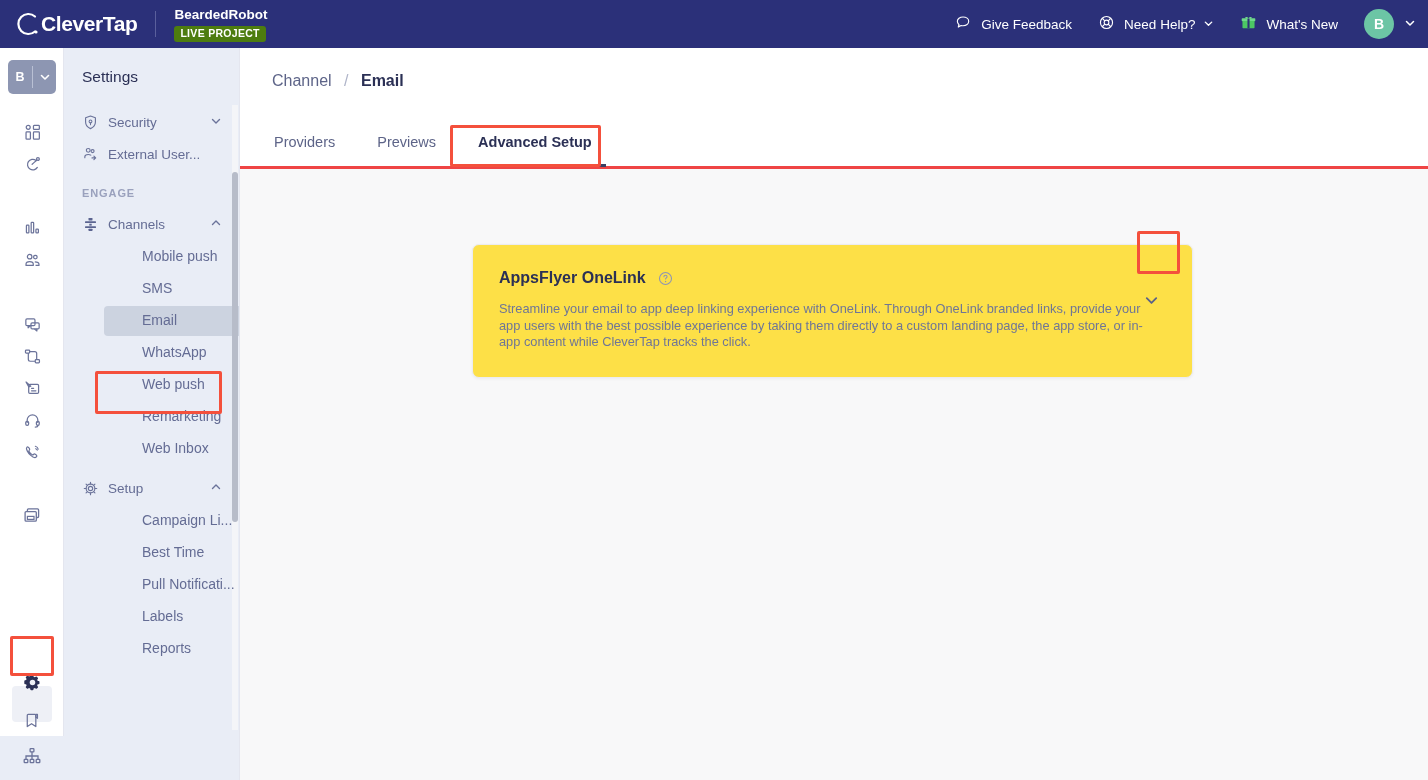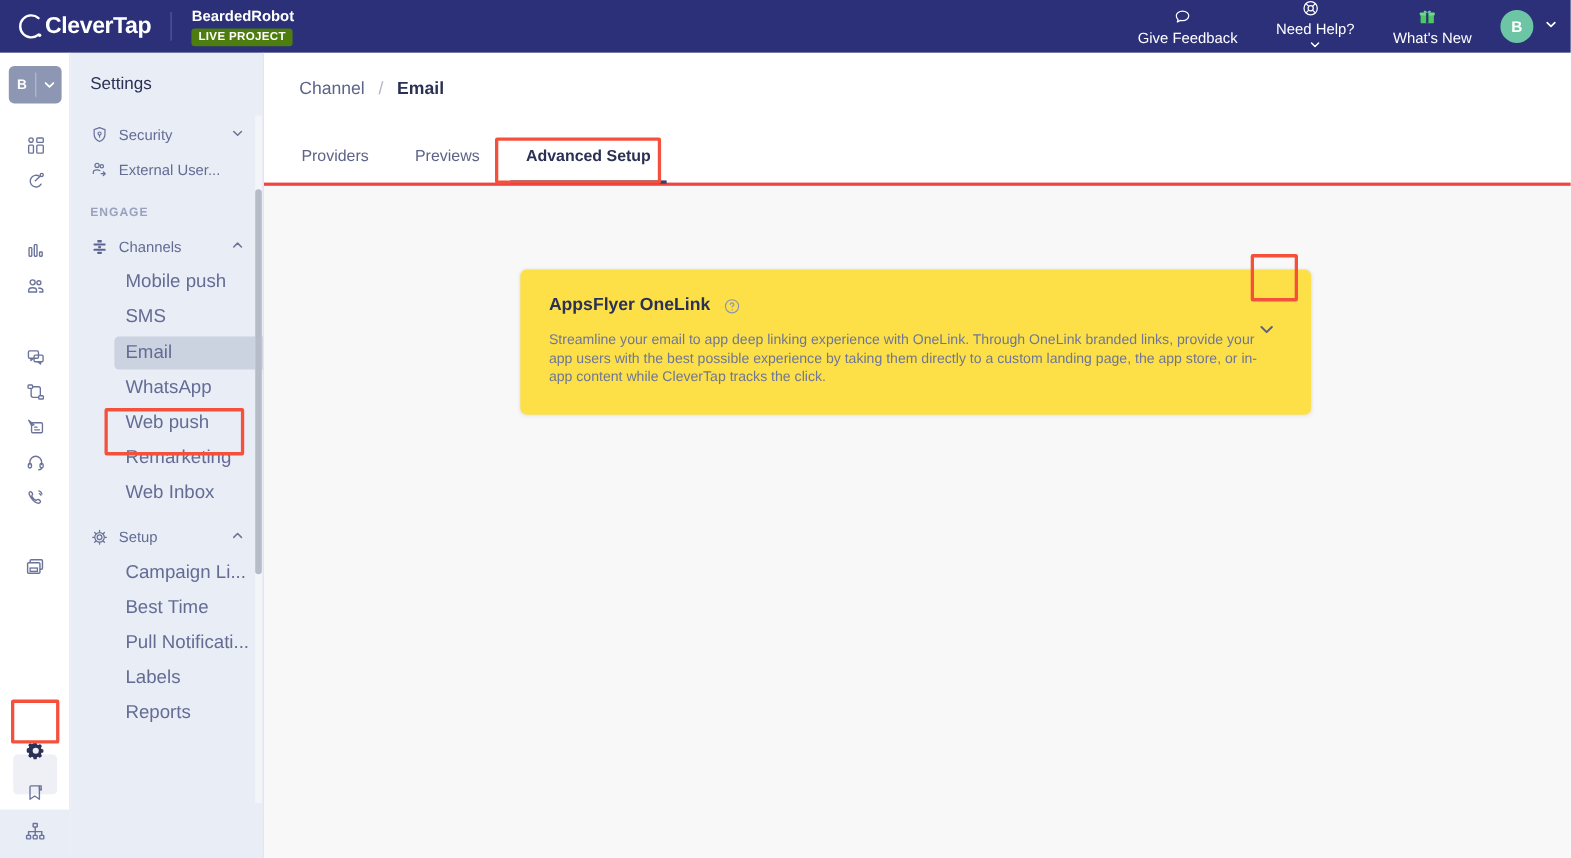--- a/index.html
+++ b/index.html
@@ -32,21 +32,21 @@
     margin-top: 3px; align-self: flex-start;
     background: #4d7c0f; color: #ffffff;
     font-size: 10.5px; font-weight: 700; letter-spacing: 0.3px;
     padding: 2px 6px 3px 6px; border-radius: 3px; line-height: 11px;
   }
   .topbar-right {
     margin-left: auto; display: flex; align-items: center; padding-right: 12px;
   }
   .tb-item {
     display: flex; align-items: center; color: #ffffff;
-    font-size: 13.5px; margin-left: 26px; cursor: pointer; flex-direction: column;
+    font-size: 13.5px; margin-left: 26px; cursor: pointer;
   }
   .tb-item .lbl { margin-left: 9px; }
   .tb-chev { margin-left: 8px; }
   .avatar {
     width: 30px; height: 30px; border-radius: 50%;
     background: #6cc5a5; color: #ffffff;
     display: flex; align-items: center; justify-content: center;
     font-size: 14px; font-weight: 600; margin-left: 26px; cursor: pointer;
   }
   .avatar-chev { margin-left: 10px; cursor: pointer; }
@@ -106,22 +106,22 @@
     width: 22px; display: flex; align-items: center; justify-content: flex-start;
   }
   .sb-row .sb-lbl { margin-left: 4px; white-space: nowrap; }
   .sb-row .sb-chev { margin-left: auto; margin-right: 18px; }
   .sb-gap { height: 8px; }
   .sb-section {
     height: 30px; display: flex; align-items: center; padding-left: 18px;
     color: #9aa1bd; font-size: 11px; font-weight: 600; letter-spacing: 0.9px;
   }
   .sb-sub {
-    height: 32px; display: flex; align-items: center; padding-left: 50px;
-    color: #646c94; font-size: 17px; cursor: pointer; white-space: nowrap;
+    height: 32px; display: flex; align-items: center; padding-left: 78px;
+    color: #646c94; font-size: 14px; cursor: pointer; white-space: nowrap;
   }
   .sb-sub.selected-wrap { position: relative; }
   .sb-sub-selected {
     position: absolute; left: 40px; top: 2px; width: 172px; height: 30px;
     background: #ccd3e0; border-radius: 4px;
   }
   .sb-sub .sb-sub-lbl { position: relative; z-index: 2; }
   .sb-scrollbar-track {
     position: absolute; left: 232px; top: 105px; width: 6px; height: 625px;
     background: #f4f5f8;

